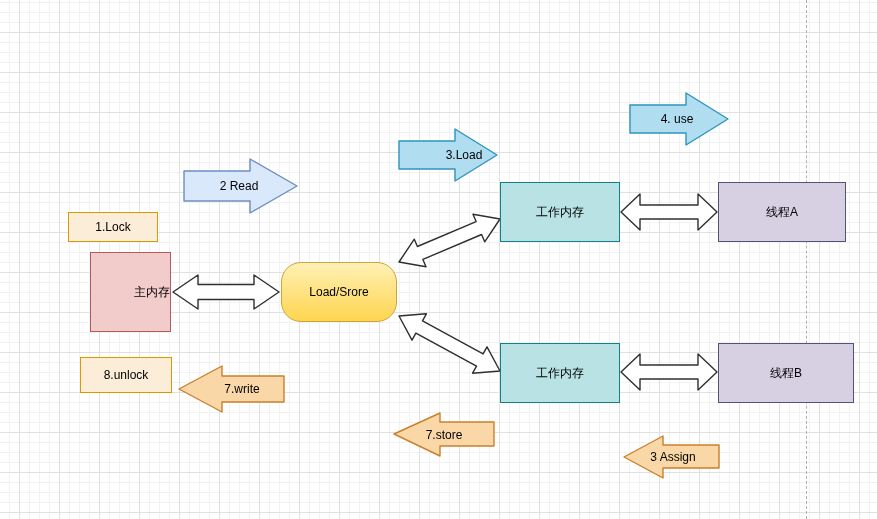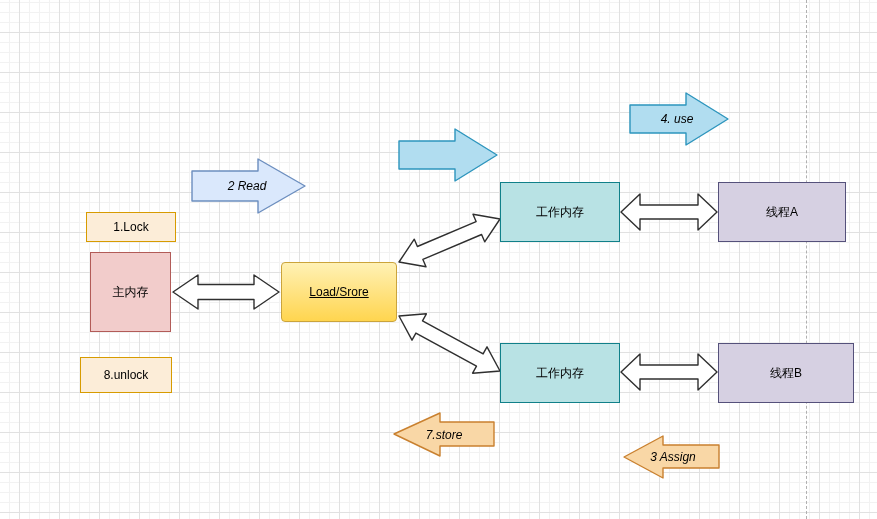--- a/index.html
+++ b/index.html
@@ -25,40 +25,39 @@
     z-index:1;
   }
 
   .shape{
     position:absolute;box-sizing:border-box;
     display:flex;align-items:center;justify-content:center;
     font-size:12px;color:#000;text-align:center;
     z-index:3;
   }
   .warn-label{background:var(--cream-fill);border:1px solid var(--cream-stroke);}
-  .pink-box{background:var(--pink-fill);border:1px solid var(--pink-stroke);}
+  .pink-box{background:var(--pink-fill);border:1px solid var(--pink-stroke);justify-content:flex-end;}
   .teal-box{background:var(--teal-fill);border:1px solid var(--teal-stroke);text-align:right;}
   .purple-box{background:var(--purple-fill);border:1px solid var(--purple-stroke);}
   .yellow-round{
     background:linear-gradient(var(--yellow-top), var(--yellow-bottom));
     border:1px solid var(--yellow-stroke);
-    border-radius:4px;
-    text-decoration:underline;
+    border-radius:20px;
   }
 
   .connector-layer{
     position:absolute;left:0;top:0;width:877px;height:519px;
     z-index:2;
   }
   .connector-layer polygon{
     fill:#ffffff;stroke:var(--connector-stroke);stroke-width:1.4;
     stroke-linejoin:round;
   }
 
-  .blockarrow{position:absolute;z-index:3;font-style:italic;}
+  .blockarrow{position:absolute;z-index:3;}
   .blockarrow svg{display:block;}
   .arr-blue-light{fill:var(--blue-light-fill);stroke:var(--blue-light-stroke);}
   .arr-blue{fill:var(--blue-fill);stroke:var(--blue-stroke);}
   .arr-orange{fill:var(--orange-fill);stroke:var(--orange-stroke);}
   .blockarrow polygon{stroke-width:1.4;stroke-linejoin:round;}
   .arrlabel{
     position:absolute;top:0;bottom:0;
     display:flex;align-items:center;justify-content:center;
     font-size:12px;color:#000;white-space:nowrap;
   }
@@ -71,21 +70,21 @@
   <div class="page-line"></div>
 
   <svg class="connector-layer">
     <polygon points="173,292 198,309 198,299.5 254,299.5 254,309 279,292 254,275 254,284.5 198,284.5 198,275"></polygon>
     <polygon points="399,262 426,266.8 422.9,259.4 481.6,234.5 484.7,241.8 500,219 473,214.2 476.1,221.6 417.4,246.5 414.3,239.2"></polygon>
     <polygon points="399,316 412,340.2 415.9,333.1 476.5,366.1 472.6,373.2 500,371 487,346.8 483.1,353.9 422.5,320.9 426.4,313.8"></polygon>
     <polygon points="621,212 640,230 640,219 698,219 698,230 717,212 698,194 698,205 640,205 640,194"></polygon>
     <polygon points="621,372 640,390 640,379 698,379 698,390 717,372 698,354 698,365 640,365 640,354"></polygon>
   </svg>
 
-  <div class="shape warn-label" style="left:86px;top:212px;width:90px;height:30px">
+  <div class="shape warn-label" style="left:68px;top:212px;width:90px;height:30px">
     <span>1.Lock</span>
   </div>
 
   <div class="shape pink-box" style="left:90px;top:252px;width:81px;height:80px">
     <span>主内存</span>
   </div>
 
   <div class="shape warn-label" style="left:80px;top:357px;width:92px;height:36px">
     <span>8.unlock</span>
   </div>
@@ -103,40 +102,47 @@
   </div>
 
   <div class="shape teal-box" style="left:500px;top:343px;width:120px;height:60px">
     <span>工作内存</span>
   </div>
 
   <div class="shape purple-box" style="left:718px;top:343px;width:136px;height:60px">
     <span>线程B</span>
   </div>
 
-  <div class="blockarrow" style="left:191px;top:158px;width:115px;height:56px">
+  <div class="blockarrow" style="left:183px;top:158px;width:115px;height:56px">
     <svg width="115" height="56">
       <polygon class="arr-blue-light" points="1,13 67,13 67,1 114,28 67,55 67,43 1,43"></polygon>
     </svg>
     <span class="arrlabel" style="left:20px;width:72px">2 Read</span>
   </div>
 
   <div class="blockarrow" style="left:398px;top:128px;width:100px;height:54px">
     <svg width="100" height="54">
       <polygon class="arr-blue" points="1,13 57,13 57,1 99,27 57,53 57,41 1,41"></polygon>
     </svg>
+    <span class="arrlabel" style="left:30px;width:72px">3.Load</span>
   </div>
 
   <div class="blockarrow" style="left:629px;top:92px;width:100px;height:54px">
     <svg width="100" height="54">
       <polygon class="arr-blue" points="1,13 57,13 57,1 99,27 57,53 57,41 1,41"></polygon>
     </svg>
     <span class="arrlabel" style="left:12px;width:72px">4. use</span>
   </div>
 
+  <div class="blockarrow" style="left:178px;top:365px;width:107px;height:48px">
+    <svg width="107" height="48">
+      <polygon class="arr-orange" points="106,11 44,11 44,1 1,24 44,47 44,37 106,37"></polygon>
+    </svg>
+    <span class="arrlabel" style="left:28px;width:72px">7.write</span>
+  </div>
 
   <div class="blockarrow" style="left:393px;top:412px;width:102px;height:45px">
     <svg width="102" height="45">
       <polygon class="arr-orange" points="101,10 47,10 47,1 1,22 47,44 47,34 101,34"></polygon>
     </svg>
     <span class="arrlabel" style="left:15px;width:72px">7.store</span>
   </div>
 
   <div class="blockarrow" style="left:623px;top:435px;width:97px;height:44px">
     <svg width="97" height="44">

